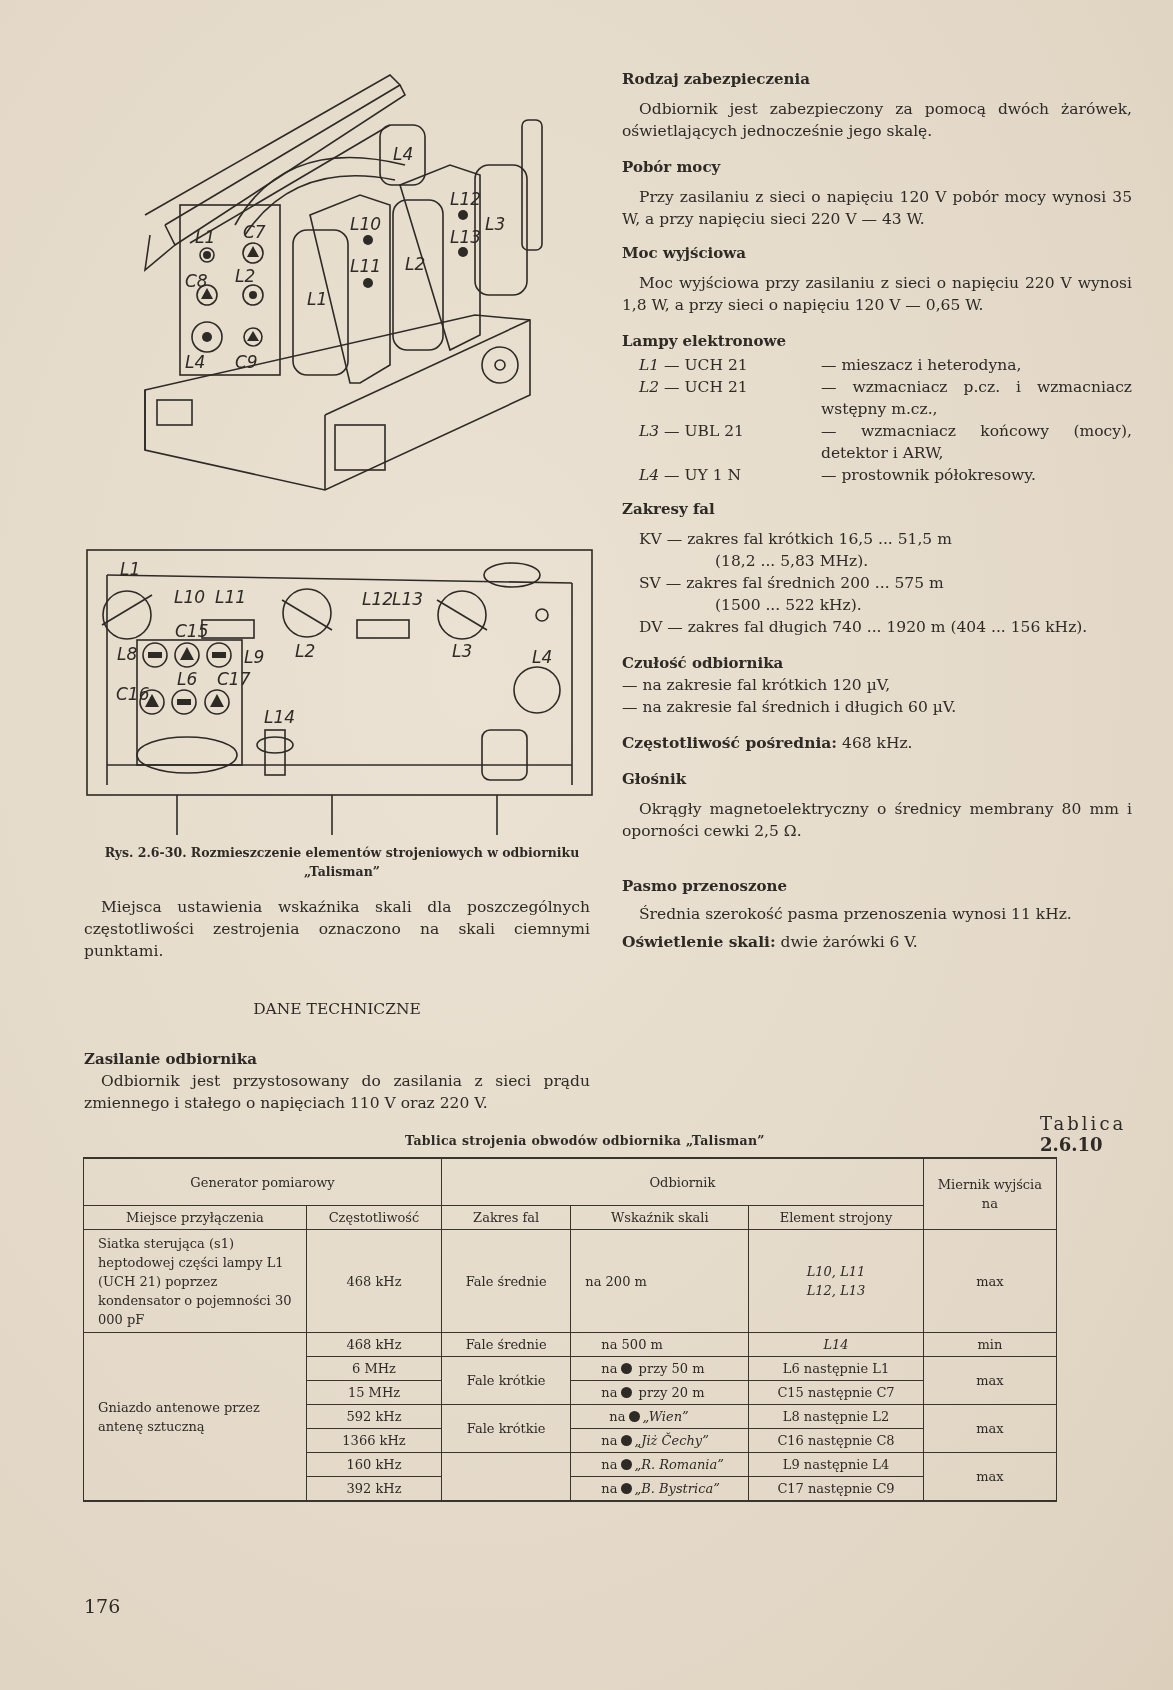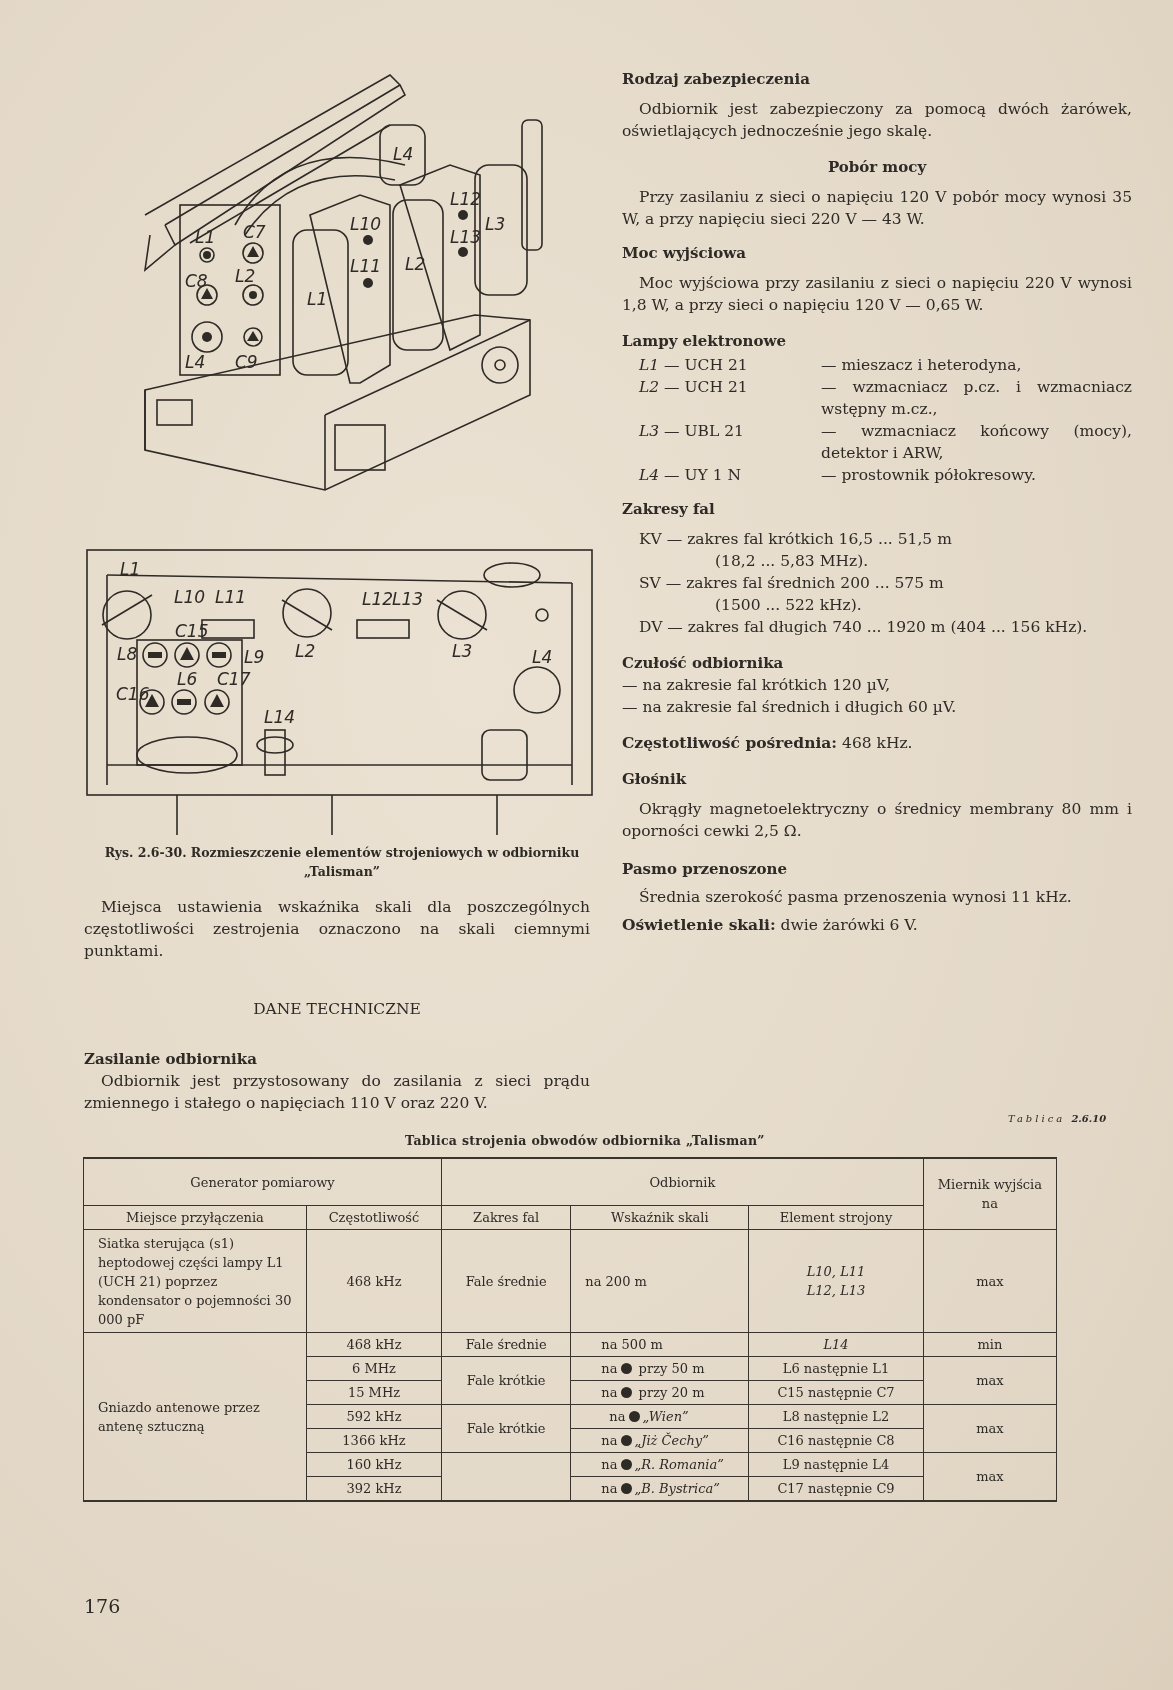--- a/index.html
+++ b/index.html
@@ -21,21 +21,21 @@
   .lamp-row{display:flex;}
   .lamp-row .c1{width:182px;padding-left:17px;white-space:nowrap;}
   .lamp-row .c1 i{font-style:italic;}
   .lamp-row .c2{flex:1;text-align:justify;}
   .range{padding-left:17px;}
   .range .ind{padding-left:76px;}
   table.tune{position:absolute;left:83px;top:1157px;width:974px;border-collapse:collapse;font-size:13px;line-height:19px;}
   table.tune td,table.tune th{border:1px solid #3a342e;font-weight:normal;text-align:center;vertical-align:middle;padding:2px 6px;}
   table.tune{border-top:2px solid #3a342e;border-bottom:2px solid #3a342e;}
   .tcap{left:405px;top:1133px;font-size:12.5px;font-weight:bold;letter-spacing:0.3px;}
-  .tnum{left:1008px;top:1113px;font-size:10px;letter-spacing:3px;font-style:italic;}
+  .tnum{left:1040px;top:1113px;font-size:18px;letter-spacing:3px;}
   .tnum b{letter-spacing:0;font-weight:bold;}
   .dot{display:inline-block;width:11px;height:11px;border-radius:50%;background:#2e2a26;vertical-align:-1px;margin:0 2px 0 4px;}
   .it{font-style:italic;}
   .left-cell{text-align:left !important;}
   .pagenum{left:84px;top:1595px;font-size:19px;}
 </style>
 </head>
 <body>
 
 <div class="page"></div>
@@ -177,21 +177,21 @@
 <div class="abs leftcol body" style="top:896px;">
   <p class="para">Miejsca ustawienia wskaźnika skali dla poszczególnych częstotliwości zestrojenia oznaczono na skali ciemnymi punktami.</p>
   <div class="center" style="margin-top:36px;">DANE TECHNICZNE</div>
   <p class="h" style="margin-top:28px;">Zasilanie odbiornika</p>
   <p class="para">Odbiornik jest przystosowany do zasilania z sieci prądu zmiennego i stałego o napięciach 110 V oraz 220 V.</p>
 </div>
 
 <div class="abs rightcol body" style="top:68px;">
   <p class="h">Rodzaj zabezpieczenia</p>
   <p class="para" style="margin-top:8px;">Odbiornik jest zabezpieczony za pomocą dwóch żarówek, oświetlających jednocześnie jego skalę.</p>
-  <p class="h" style="margin-top:14px;text-align:center;">Pobór mocy</p>
+  <p class="h" style="margin-top:14px;">Pobór mocy</p>
   <p class="para" style="margin-top:8px;">Przy zasilaniu z sieci o napięciu 120 V pobór mocy wynosi 35 W, a przy napięciu sieci 220 V — 43 W.</p>
   <p class="h" style="margin-top:12px;">Moc wyjściowa</p>
   <p class="para" style="margin-top:8px;">Moc wyjściowa przy zasilaniu z sieci o napięciu 220 V wynosi 1,8 W, a przy sieci o napięciu 120 V — 0,65 W.</p>
   <p class="h" style="margin-top:14px;">Lampy elektronowe</p>
   <div style="margin-top:2px;">
     <div class="lamp-row">
         <div class="c1"><i>L1</i> <span>— UCH 21</span></div>
         <div class="c2">— mieszacz i heterodyna,</div>
       </div>
     <div class="lamp-row">
@@ -214,21 +214,21 @@
     <div>SV — zakres fal średnich 200   ... 575 m</div>
     <div class="ind">(1500 ... 522 kHz).</div>
     <div>DV — zakres fal długich 740 ... 1920 m (404 ... 156 kHz).</div>
   </div>
   <p class="h" style="margin-top:14px;">Czułość odbiornika</p>
   <div>— na zakresie fal krótkich 120 µV,</div>
   <div>— na zakresie fal średnich i długich 60 µV.</div>
   <p style="margin:14px 0 0 0;"><b>Częstotliwość pośrednia:</b> <span>468 kHz.</span></p>
   <p class="h" style="margin-top:14px;">Głośnik</p>
   <p class="para" style="margin-top:8px;">Okrągły magnetoelektryczny o średnicy membrany 80 mm i oporności cewki 2,5 Ω.</p>
-  <p class="h" style="margin-top:16px;">Pasmo przenoszone</p>
+  <p class="h" style="margin-top:33px;">Pasmo przenoszone</p>
   <p class="para" style="margin-top:6px;">Średnia szerokość pasma przenoszenia wynosi 11 kHz.</p>
   <p style="margin:6px 0 0 0;"><b>Oświetlenie skali:</b> <span>dwie żarówki 6 V.</span></p>
 </div>
 
 <div class="abs tnum"><span>Tablica</span> <b>2.6.10</b></div>
 <div class="abs tcap">Tablica strojenia obwodów odbiornika „Talisman”</div>
 
 <table class="tune">
   <colgroup>
       <col style="width:242px">

